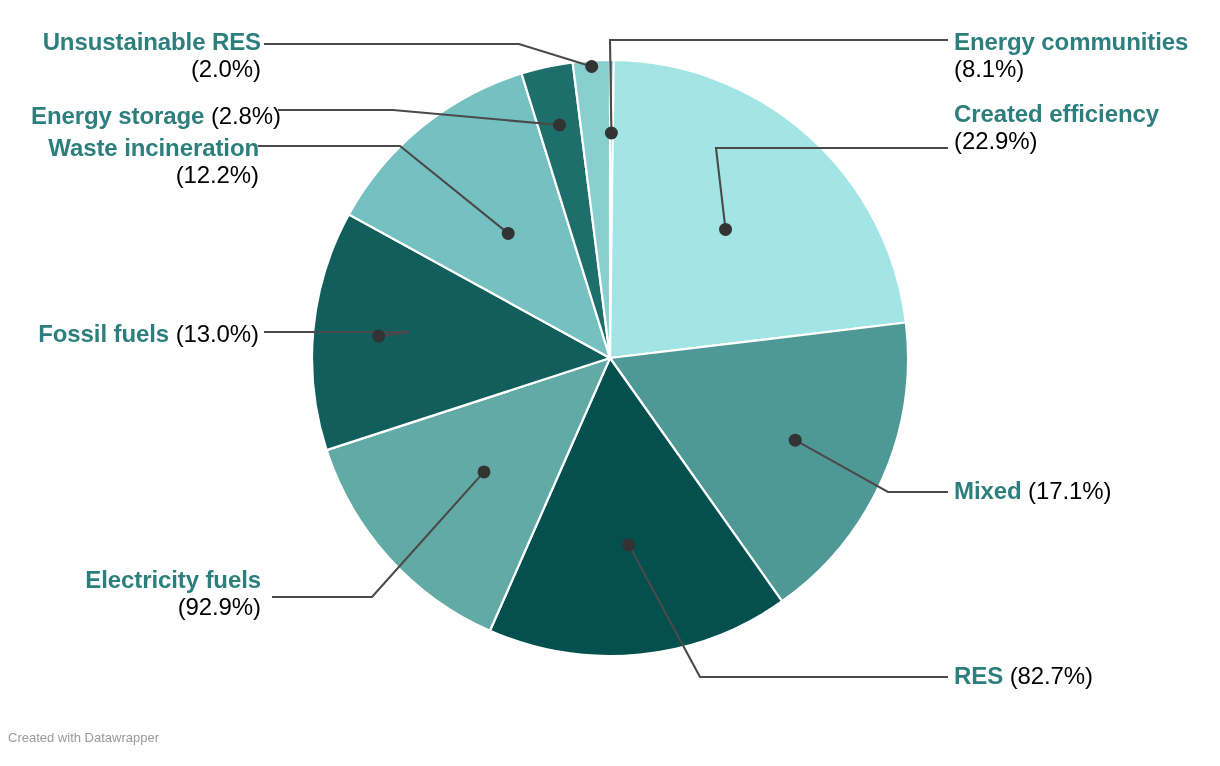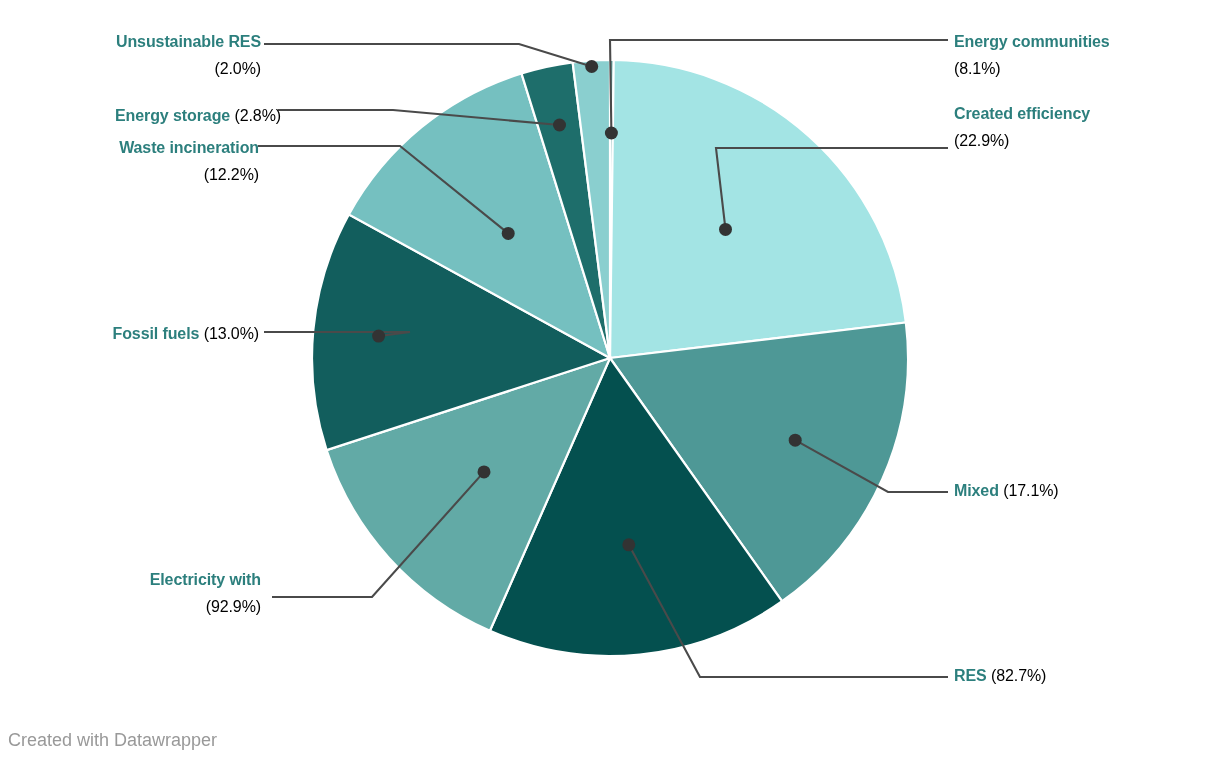--- a/index.html
+++ b/index.html
@@ -5,35 +5,35 @@
   html,body{margin:0;padding:0;background:#ffffff;}
   body{
     width:1220px;height:766px;position:relative;overflow:hidden;
     font-family:"Liberation Sans","DejaVu Sans",sans-serif;
   }
   #chart-root{position:absolute;inset:0;}
   svg.pie-svg{position:absolute;left:0;top:0;width:1220px;height:766px;display:block;}
 
   .label{
     position:absolute;
-    font-size:16px;
+    font-size:24px;
     line-height:27px;
     color:#9fd4d4;
     white-space:nowrap;
     letter-spacing:-0.1px;
   }
   .label .nm{font-weight:bold;color:#2c7f7d;}
   .label .pc{font-weight:normal;color:#000000;}
   .label.right{text-align:left;}
   .label.left{text-align:right;}
 
   .credit{
     position:absolute;
     left:8px;top:730px;
-    font-size:18px;
+    font-size:13px;
     color:#999999;
     font-family:"Liberation Sans","DejaVu Sans",sans-serif;
   }
 </style>
 </head>
 <body>
 
 <div id="chart-root">
 
   <svg class="pie-svg" viewBox="0 0 1220 766">
@@ -104,19 +104,19 @@
     <span class="nm">Waste incineration</span><br>
     <span class="pc">(12.2%)</span>
   </div>
 
   <div class="label left" style="right:961px;top:320px;">
     <span class="nm">Fossil fuels</span>
     <span class="pc">(13.0%)</span>
   </div>
 
   <div class="label left" style="right:959px;top:566px;">
-    <span class="nm">Electricity with</span><br>
+    <span class="nm">Electricity fuels</span><br>
     <span class="pc">(92.9%)</span>
   </div>
 
   <div class="credit">Created with Datawrapper</div>
 
 </div>
 
 </body></html>

